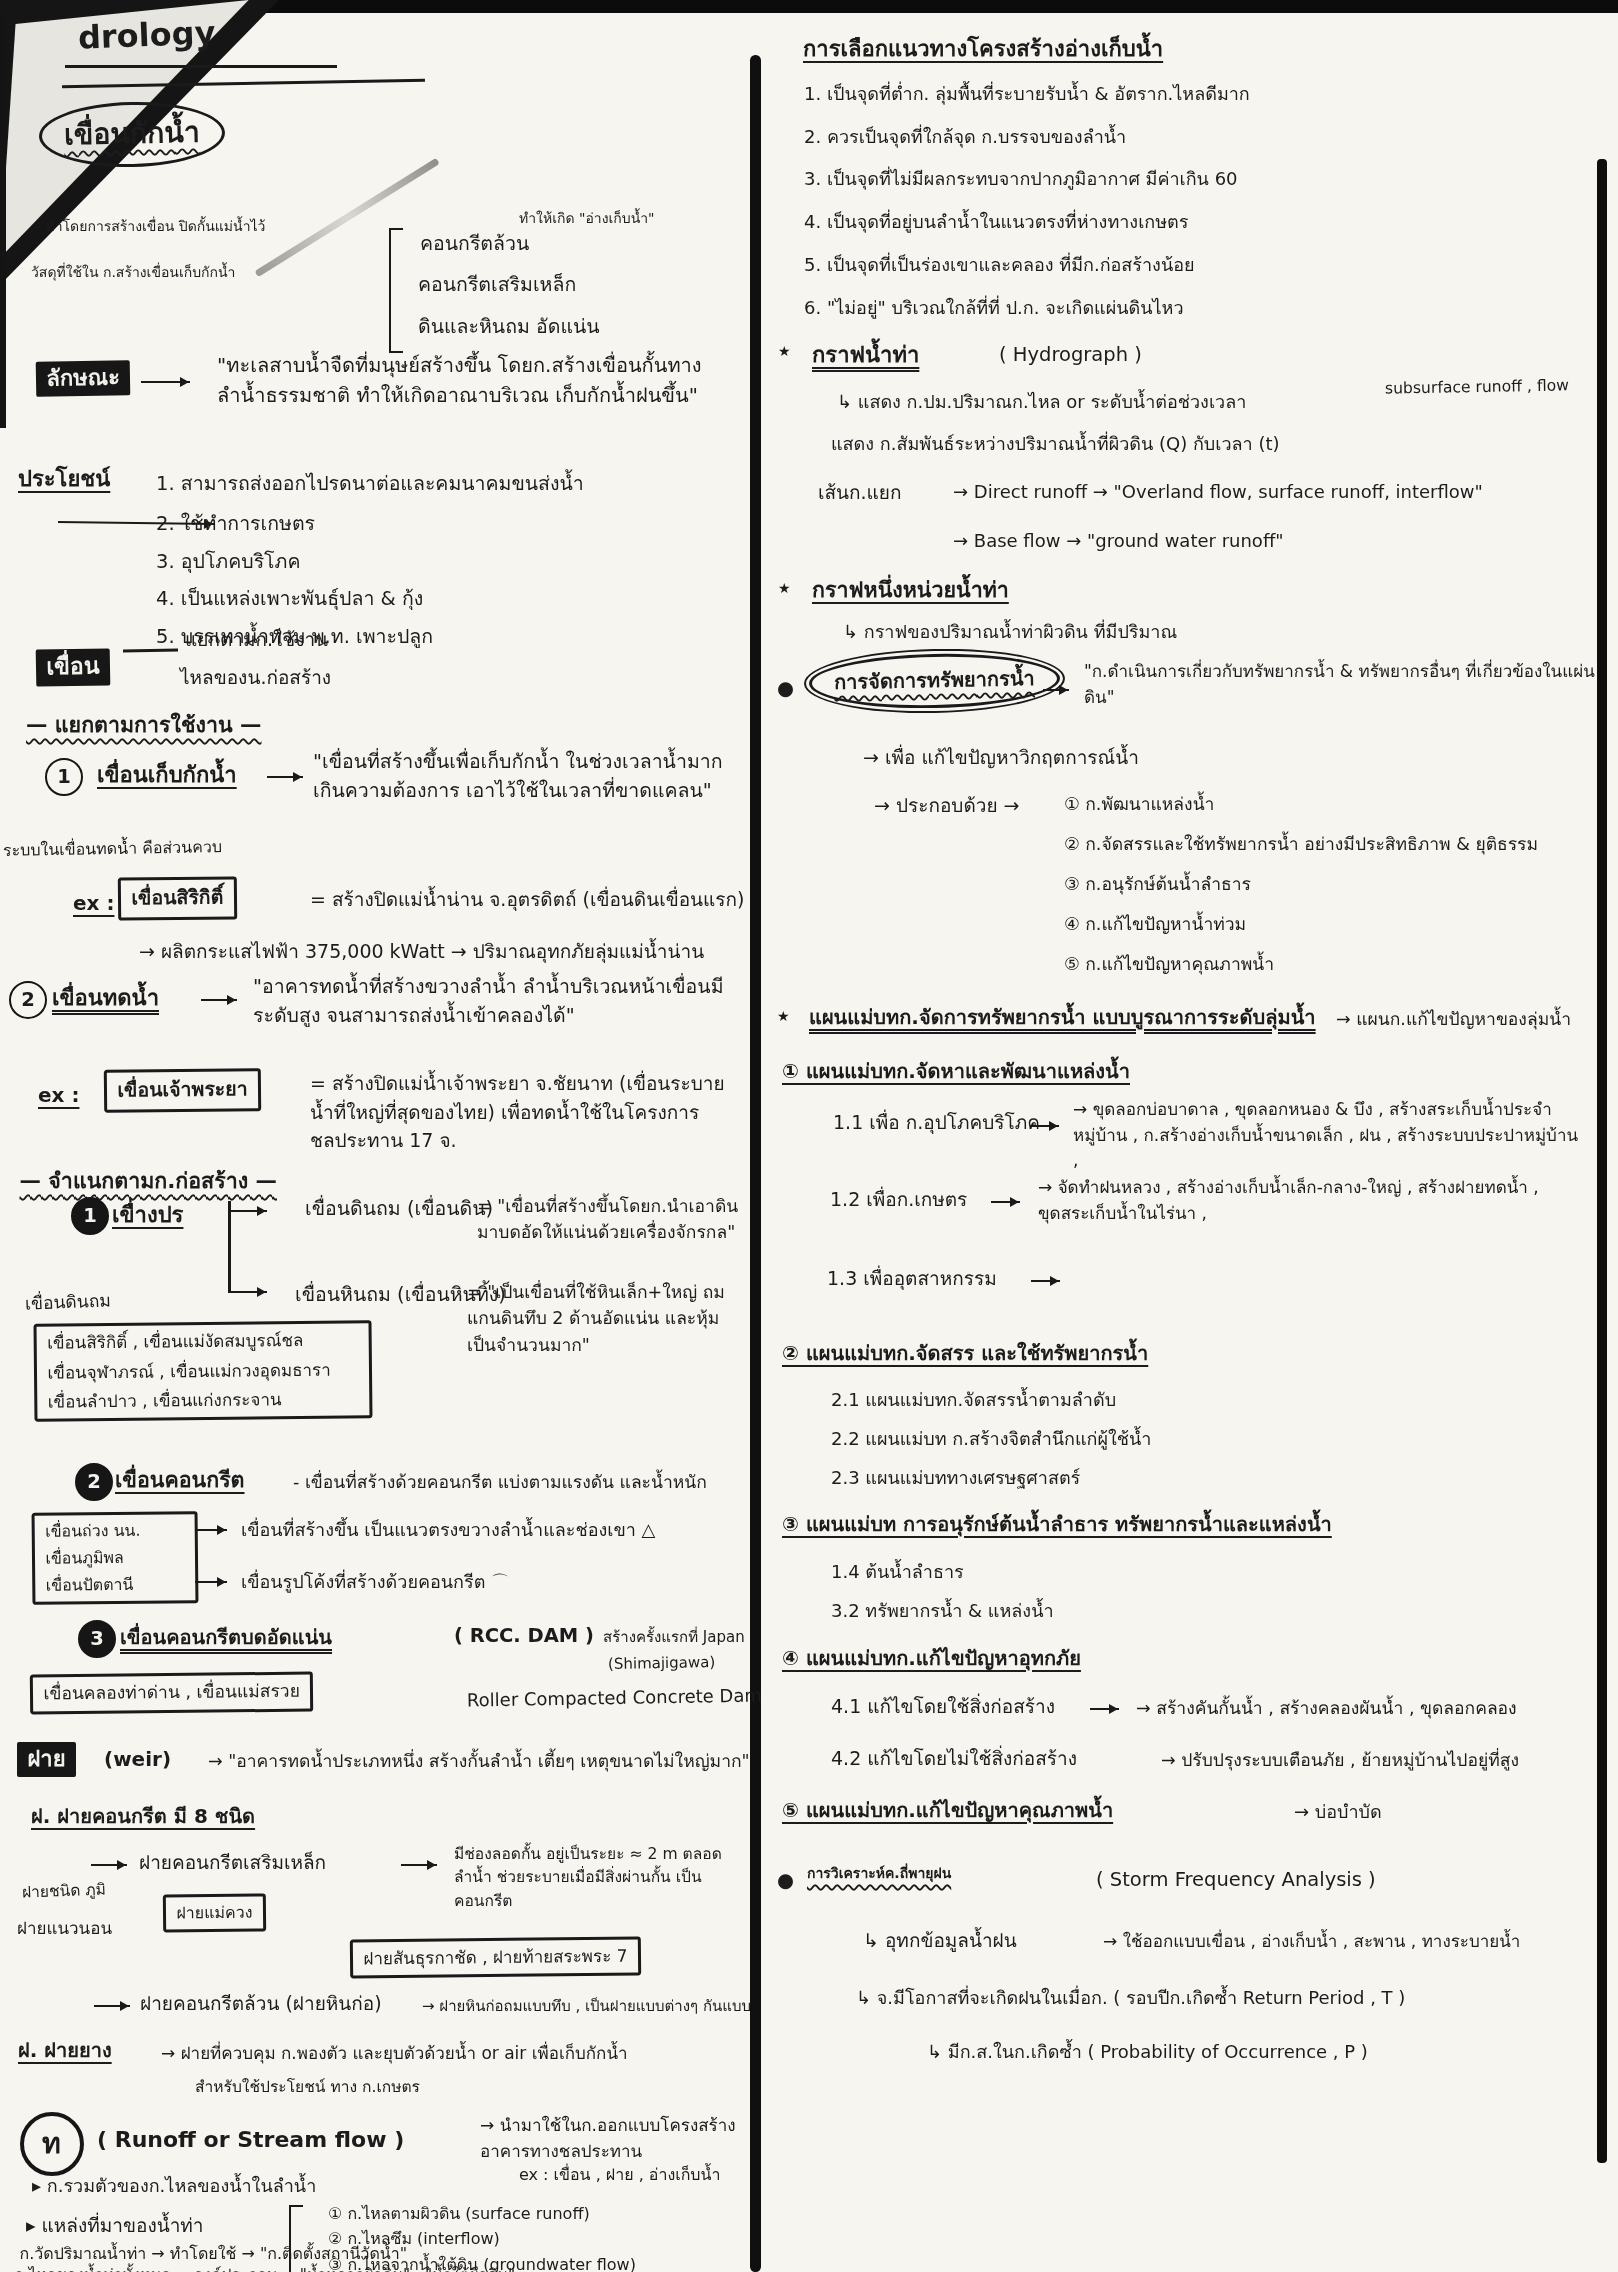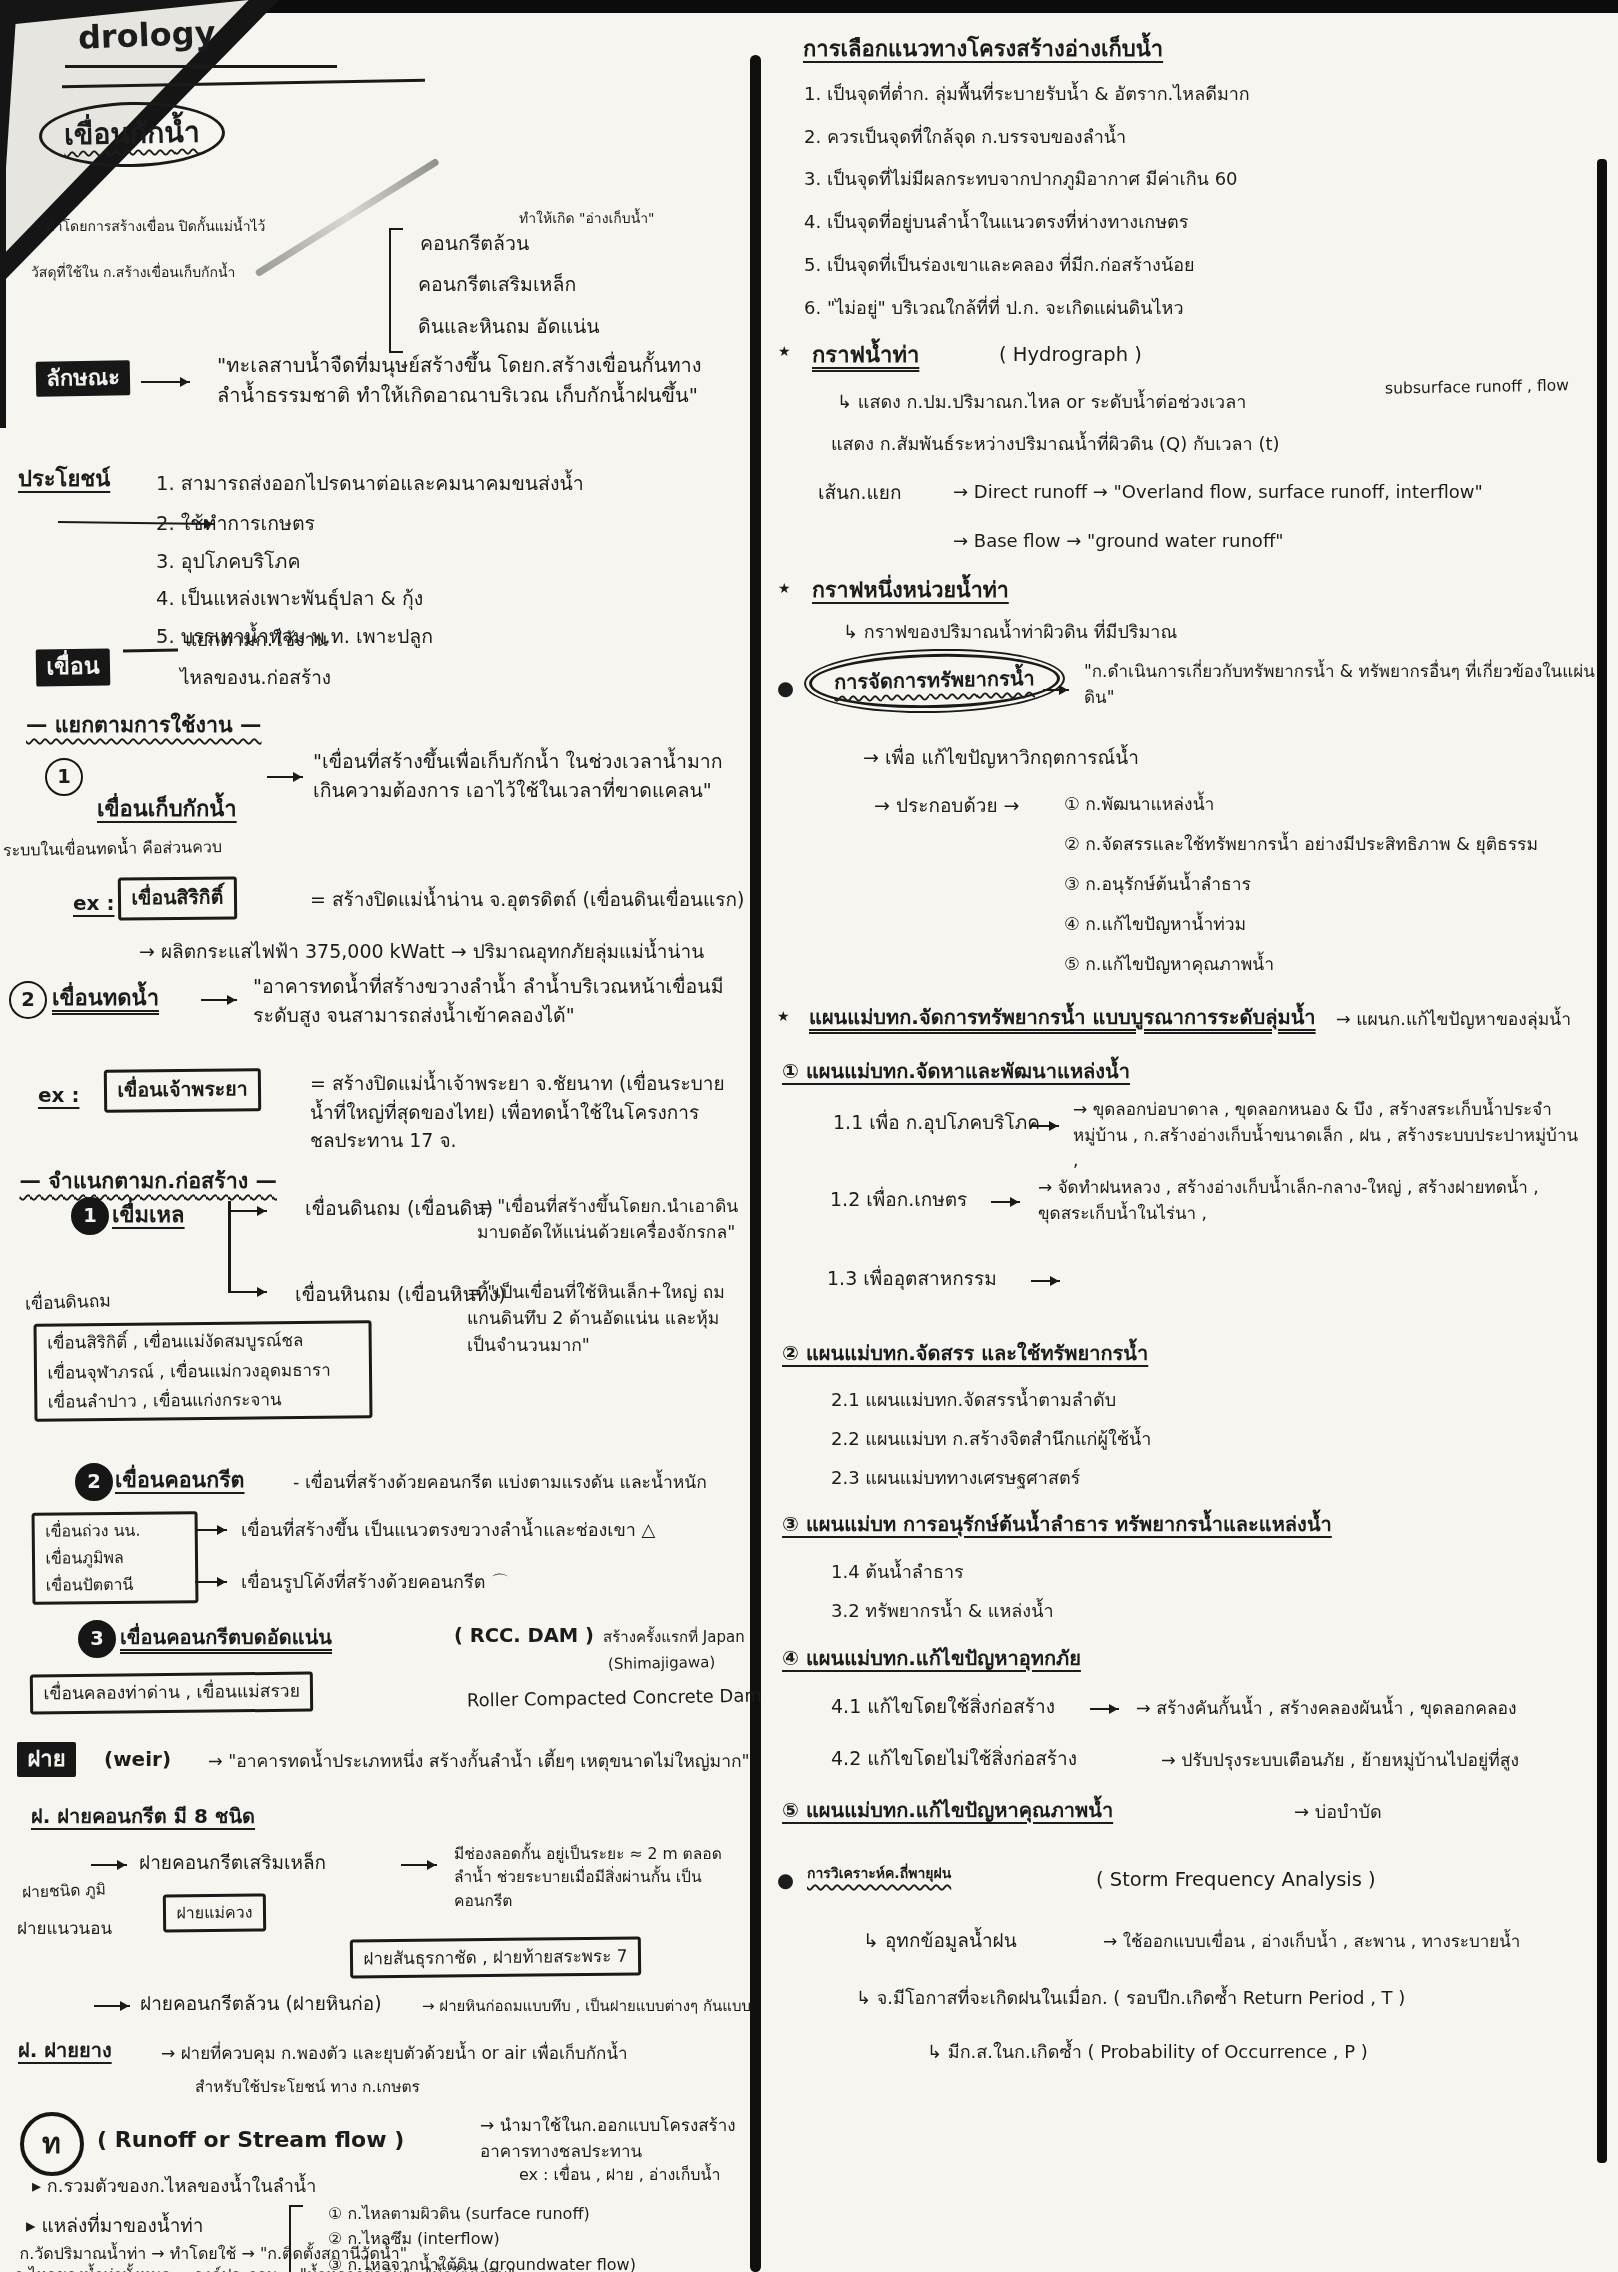--- a/index.html
+++ b/index.html
@@ -80,21 +80,21 @@
   <div class="t f30" style="left:156px;top:624px">5. บรรเทาน้ำท่วม พ.ท. เพาะปลูก</div>
 
   <div class="t f36 b hl rn1" style="left:36px;top:649px">เขื่อน</div>
   <div class="hln rn1" style="left:123px;top:649px;width:55px"></div>
   <div class="t f29" style="left:185px;top:627px">แยกตามก.ใช้งาน</div>
   <div class="t f29" style="left:180px;top:665px">ไหลของน.ก่อสร้าง</div>
 
   <div class="t f33 b wavy" style="left:26px;top:711px">— แยกตามการใช้งาน —</div>
 
   <div class="ring t f30" style="left:45px;top:758px">1</div>
-  <div class="t f34 b un" style="left:97px;top:794px">เขื่อนเก็บกักน้ำ</div>
+  <div class="t f34 b un" style="left:97px;top:760px">เขื่อนเก็บกักน้ำ</div>
   <div class="ar" style="left:267px;top:776px;width:36px"></div>
   <div class="t f30 wrap" style="left:313px;top:747px;width:422px">"เขื่อนที่สร้างขึ้นเพื่อเก็บกักน้ำ ในช่วงเวลาน้ำมากเกินความต้องการ เอาไว้ใช้ในเวลาที่ขาดแคลน"</div>
   <div class="t f25 rn1" style="left:3.2px;top:838px">ระบบในเขื่อนทดน้ำ คือส่วนควบ</div>
 
   <div class="t f31 b un" style="left:73px;top:890px">ex :</div>
   <div class="hbox t f30 b" style="left:118px;top:877px">เขื่อนสิริกิติ์</div>
   <div class="t f29" style="left:310px;top:887px">= สร้างปิดแม่น้ำน่าน จ.อุตรดิตถ์ (เขื่อนดินเขื่อนแรก)</div>
   <div class="t f29" style="left:139px;top:939px">→ ผลิตกระแสไฟฟ้า 375,000 kWatt → ปริมาณอุทกภัยลุ่มแม่น้ำน่าน</div>
 
   <div class="ring t f30" style="left:9px;top:981px">2</div>
@@ -102,21 +102,21 @@
   <div class="ar" style="left:201px;top:999px;width:36px"></div>
   <div class="t f30 wrap" style="left:253px;top:972px;width:480px">"อาคารทดน้ำที่สร้างขวางลำน้ำ ลำน้ำบริเวณหน้าเขื่อนมีระดับสูง จนสามารถส่งน้ำเข้าคลองได้"</div>
 
   <div class="t f31 b un" style="left:38px;top:1082px">ex :</div>
   <div class="hbox t f30 b" style="left:104px;top:1069px">เขื่อนเจ้าพระยา</div>
   <div class="t f29 wrap" style="left:310px;top:1069px;width:428px">= สร้างปิดแม่น้ำเจ้าพระยา จ.ชัยนาท (เขื่อนระบายน้ำที่ใหญ่ที่สุดของไทย) เพื่อทดน้ำใช้ในโครงการชลประทาน 17 จ.</div>
 
   <div class="t f33 b wavy" style="left:19.5px;top:1167px">— จำแนกตามก.ก่อสร้าง —</div>
 
   <div class="ring solid t f30" style="left:71px;top:1197px">1</div>
-  <div class="t f34 b un" style="left:112px;top:1200px">เขื่มเหล</div>
+  <div class="t f34 b un" style="left:112px;top:1200px">เขื่างปร</div>
   <div class="vln" style="left:228px;top:1201px;height:91px"></div>
   <div class="ar" style="left:228px;top:1210px;width:39px"></div>
   <div class="ar" style="left:228px;top:1291px;width:39px"></div>
   <div class="t f30" style="left:305px;top:1196px">เขื่อนดินถม (เขื่อนดิน)</div>
   <div class="t f27 wrap" style="left:477px;top:1193px;width:266px">= "เขื่อนที่สร้างขึ้นโดยก.นำเอาดิน มาบดอัดให้แน่นด้วยเครื่องจักรกล"</div>
   <div class="t f30" style="left:295px;top:1282px">เขื่อนหินถม (เขื่อนหินทิ้ง)</div>
   <div class="t f27 wrap" style="left:467px;top:1279px;width:272px">= "เป็นเขื่อนที่ใช้หินเล็ก+ใหญ่ ถมแกนดินทึบ 2 ด้านอัดแน่น และหุ้มเป็นจำนวนมาก"</div>
   <div class="t f27 rn2" style="left:25px;top:1291px">เขื่อนดินถม</div>
   <div class="hbox" style="left:34px;top:1322px;width:311px">
     <div class="t f26" style="position:static">เขื่อนสิริกิติ์ , เขื่อนแม่งัดสมบูรณ์ชล</div>

